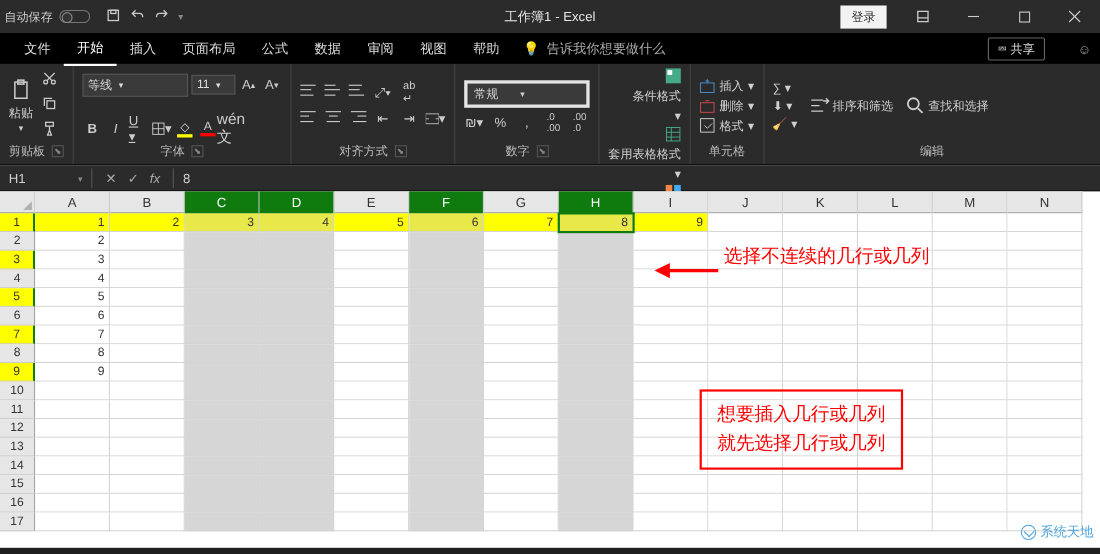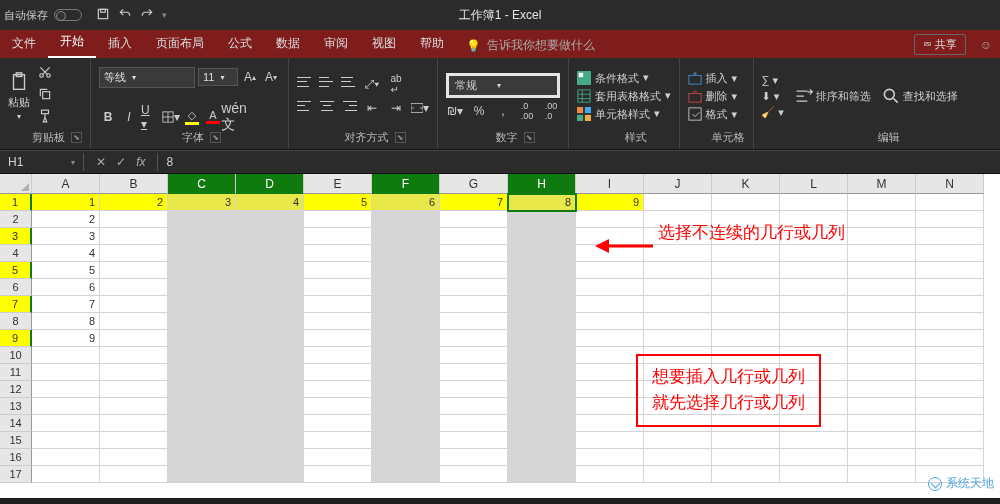--- a/index.html
+++ b/index.html
@@ -11,31 +11,31 @@
 .autosave-toggle { width: 28px; height: 12px; border: 1px solid #777; border-radius: 7px; position: relative; }
 .autosave-toggle::before { content: ""; position: absolute; left: 1px; top: 0.5px; width: 8px; height: 8px; border: 1px solid #888; border-radius: 50%; background: #333; }
 .qat { display: flex; align-items: center; gap: 8px; margin-left: 14px; }
 .qat svg { width: 14px; height: 14px; }
 .title-text { position: absolute; left: 50%; transform: translateX(-50%); color: #e5e5e5; font-size: 12px; }
 .title-right { position: absolute; right: 0; display: flex; align-items: center; height: 100%; }
 .login-btn { background: #f3f3f3; color: #222; padding: 3px 10px; font-size: 11px; margin-right: 10px; }
 .win-icon { width: 46px; height: 30px; display: flex; align-items: center; justify-content: center; }
 
 
-.tabs { height: 28px; background: #7f1d1d; display: flex; align-items: flex-end; font-size: 12px; color: #ddd; padding-left: 0; position: relative; }
+.tabs { height: 28px; background: #000000; display: flex; align-items: center; font-size: 12px; color: #ddd; padding-left: 10px; position: relative; }
 .tab { padding: 6px 12px; cursor: pointer; }
 .tab.active { border-bottom: 2px solid #fff; color: #fff; font-weight: 500; }
 .tell-me { display: flex; align-items: center; gap: 6px; padding: 4px 10px; color: #aaa; }
-.tabs-right { position: absolute; right: 8px; display: flex; align-items: center; gap: 14px; top: 4px; }
+.tabs-right { position: absolute; right: 8px; display: flex; align-items: center; gap: 30px; top: 4px; }
 .share-btn { border: 1px solid #666; padding: 2px 8px; border-radius: 2px; font-size: 11px; }
 
 
 .ribbon { height: 92px; background: #2b2b2b; display: flex; border-bottom: 1px solid #111; }
 .group { border-right: 1px solid #444; padding: 4px 8px 2px; display: flex; flex-direction: column; justify-content: space-between; }
-.group-label { text-align: center; font-size: 11px; color: #bbb; padding-bottom: 2px; display: flex; justify-content: center; align-items: center; gap: 6px; margin-left: 24px; }
+.group-label { text-align: center; font-size: 11px; color: #bbb; padding-bottom: 2px; display: flex; justify-content: center; align-items: center; gap: 6px; }
 .group-content { flex: 1; display: flex; align-items: center; gap: 4px; }
 .corner { font-size: 8px; color: #888; border: 1px solid #555; width: 11px; height: 11px; display: flex; align-items: center; justify-content: center; }
 
 .clip-big { display: flex; flex-direction: column; align-items: center; gap: 2px; font-size: 11px; }
 .clip-big svg { width: 22px; height: 22px; }
 .clip-col { display: flex; flex-direction: column; gap: 4px; margin-left: 4px; }
 .clip-col svg { width: 14px; height: 14px; }
 
 .font-grid { display: flex; flex-direction: column; gap: 20px; }
 .font-row { display: flex; align-items: center; gap: 3px; }
@@ -48,21 +48,21 @@
 .align-grid { display: flex; flex-direction: column; gap: 6px; }
 .align-row { display: flex; gap: 6px; }
 .al-ic { width: 16px; height: 14px; display: flex; flex-direction: column; justify-content: space-around; }
 .al-ic span { display: block; height: 1px; background: #ccc; }
 
 .num-col { display: flex; flex-direction: column; gap: 4px; font-size: 11px; }
 .num-row { display: flex; gap: 6px; align-items: center; }
 .num-select { background: #3a3a3a; border: 3px solid #e5e5e5; padding: 2px 6px; display: flex; align-items: center; gap: 20px; font-size: 11px; }
 
 .style-col { display: flex; flex-direction: column; gap: 3px; font-size: 11px; }
-.style-item { display: flex; align-items: flex-start; gap: 4px; }
+.style-item { display: flex; align-items: flex-end; gap: 4px; flex-direction: column; }
 .style-item svg { width: 14px; height: 14px; }
 
 .cell-col { display: flex; flex-direction: column; gap: 3px; font-size: 11px; }
 .cell-item { display: flex; align-items: center; gap: 4px; }
 .cell-item svg { width: 14px; height: 14px; }
 
 .edit-area { display: flex; gap: 10px; align-items: center; }
 .edit-col { display: flex; flex-direction: column; gap: 3px; font-size: 11px; }
 .edit-big { display: flex; flex-direction: row; align-items: center; font-size: 11px; gap: 2px; }
 
@@ -117,20 +117,45 @@
           <path d="M9 14l-5-5 5-5"></path>
           <path d="M4 9h11a5 5 0 015 5v1"></path>
         </svg></span>
     <span><svg viewBox="0 0 24 24" fill="none" stroke="#ccc" stroke-width="2">
           <path d="M15 14l5-5-5-5"></path>
           <path d="M20 9H9a5 5 0 00-5 5v1"></path>
         </svg></span>
     <span style="font-size:9px;color:#888">▾</span>
   </div>
   <div class="title-text">工作簿1 - Excel</div>
+  <div class="title-right">
+    <span class="login-btn">登录</span>
+    <span class="win-icon">
+        <svg width="14" height="14" viewBox="0 0 24 24" fill="none" stroke="#ccc" stroke-width="2">
+          <rect x="4" y="4" width="16" height="16"></rect>
+          <path d="M4 14h16"></path>
+        </svg>
+      </span>
+    <span class="win-icon">
+        <svg width="12" height="12" viewBox="0 0 12 12">
+          <line x1="1" y1="6" x2="11" y2="6" stroke="#ccc" stroke-width="1"></line>
+        </svg>
+      </span>
+    <span class="win-icon">
+        <svg width="11" height="11" viewBox="0 0 11 11" fill="none" stroke="#ccc" stroke-width="1">
+          <rect x="1" y="1" width="9" height="9"></rect>
+        </svg>
+      </span>
+    <span class="win-icon close">
+        <svg width="12" height="12" viewBox="0 0 12 12" stroke="#ccc" stroke-width="1">
+          <line x1="1" y1="1" x2="11" y2="11"></line>
+          <line x1="11" y1="1" x2="1" y2="11"></line>
+        </svg>
+      </span>
+  </div>
 </div>
 
 <div class="tabs">
   <div class="tab">文件</div>
   <div class="tab active">开始</div>
   <div class="tab">插入</div>
   <div class="tab">页面布局</div>
   <div class="tab">公式</div>
   <div class="tab">数据</div>
   <div class="tab">审阅</div>

